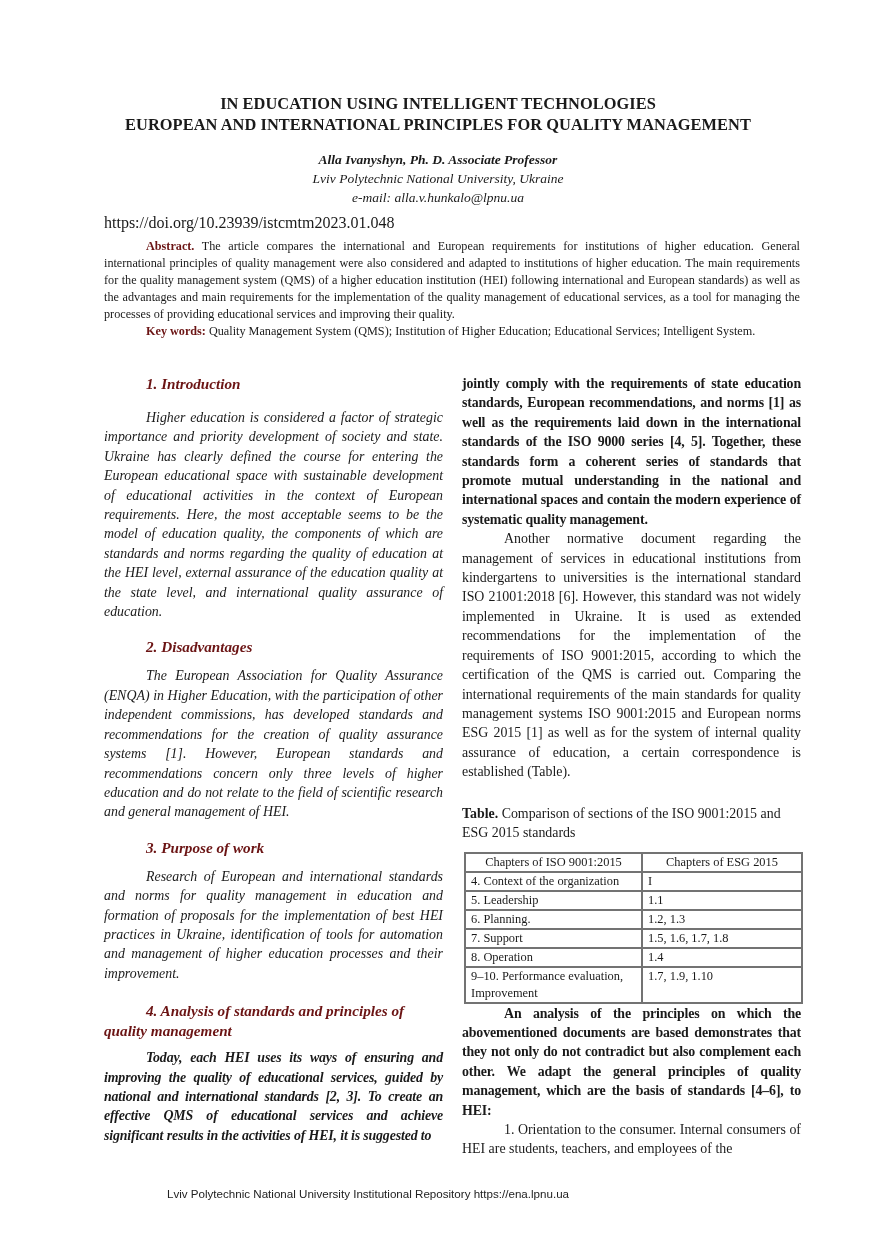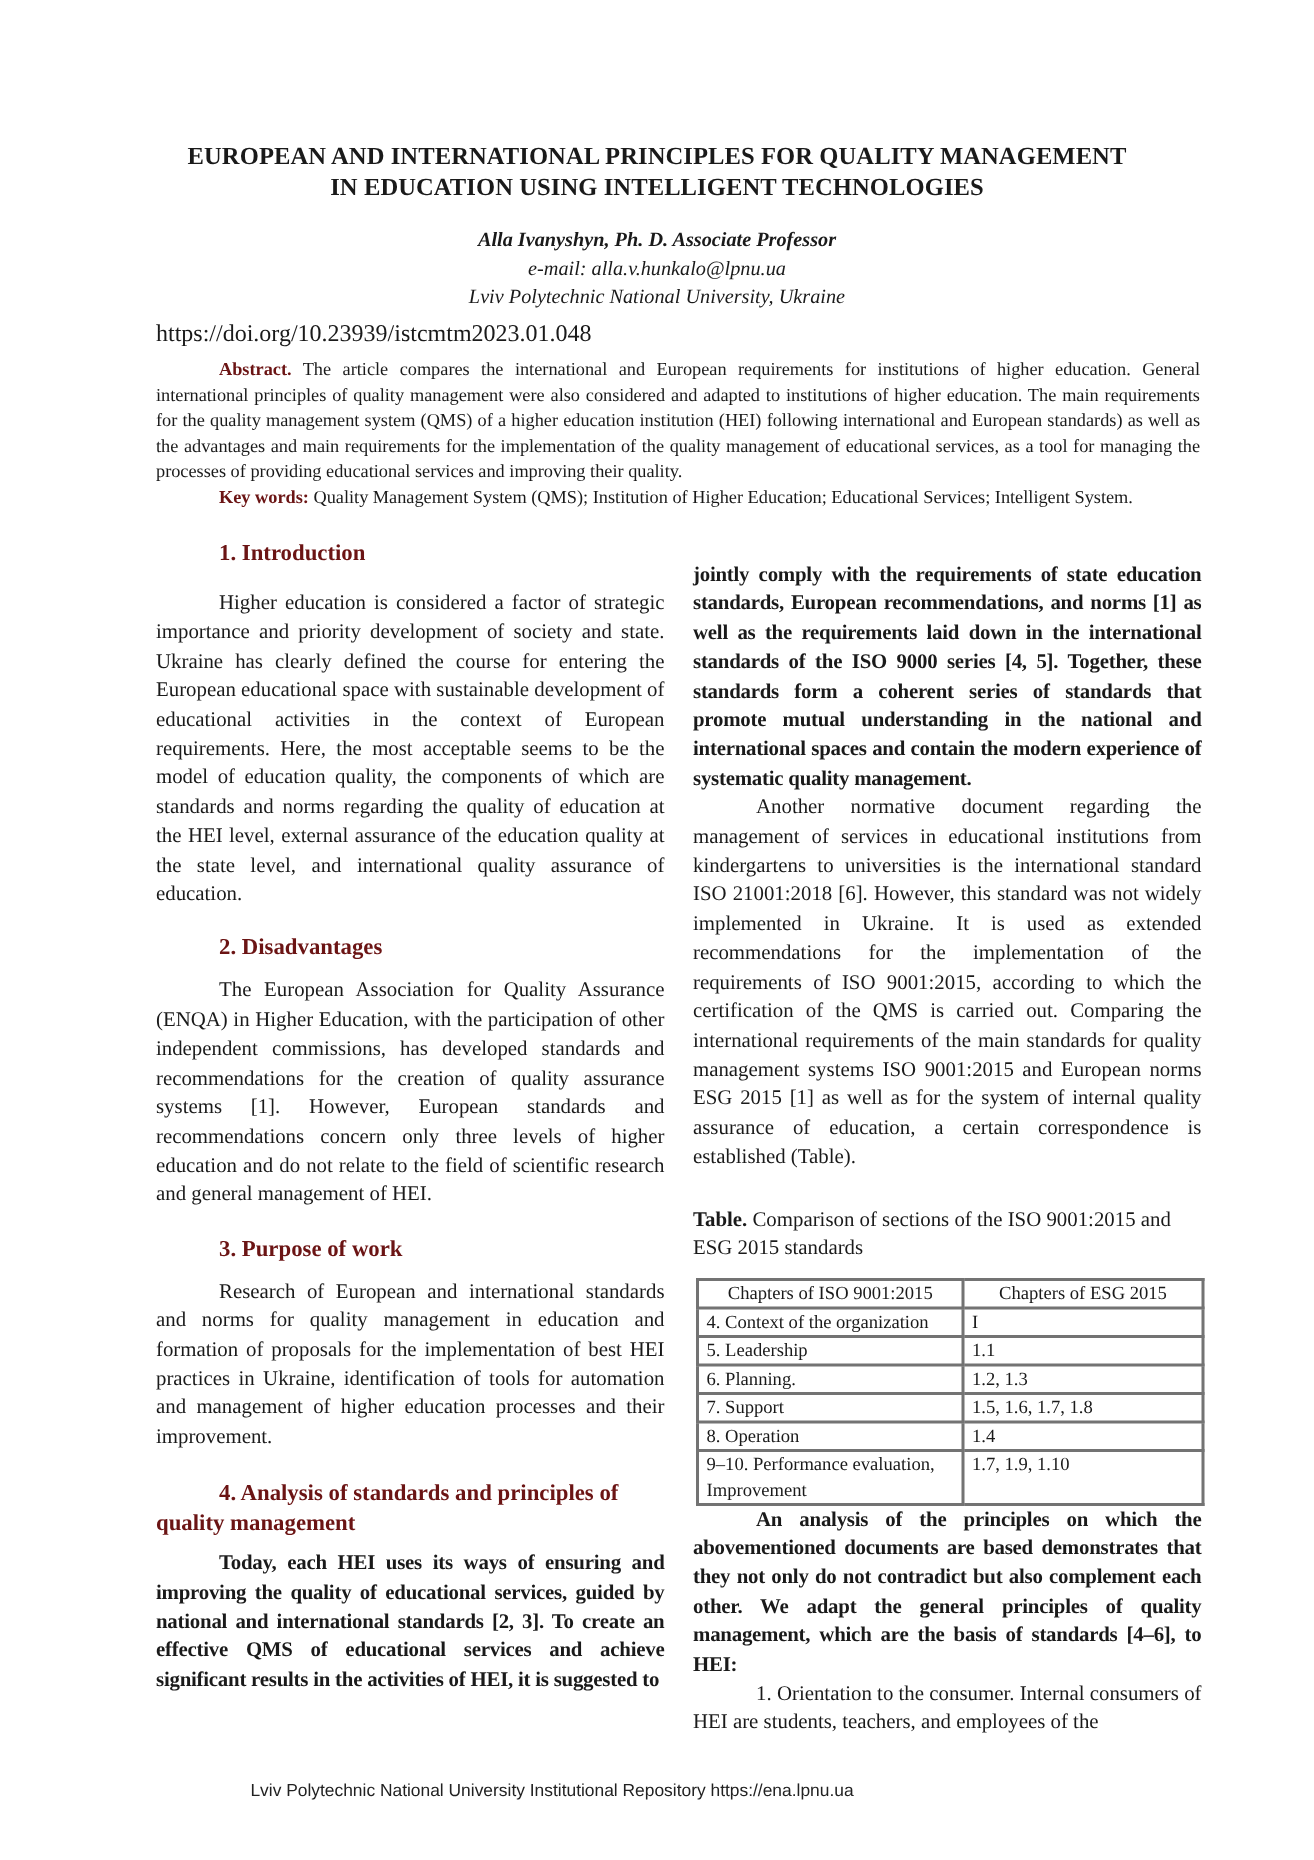--- a/index.html
+++ b/index.html
@@ -9,21 +9,21 @@
            font-weight:bold; font-size:16.4px; line-height:21px; letter-spacing:0.05px; }
   .author { position:absolute; top:150px; left:0; width:876px; text-align:center;
             font-style:italic; font-size:13.5px; line-height:19px; }
   .author .name { font-weight:bold; }
   .doi { position:absolute; top:214px; left:104px; font-size:16px; }
   .abstract { position:absolute; top:238px; left:104px; width:696px; font-size:12.2px;
               line-height:17px; text-align:justify; }
   .abstract p { margin:0; text-indent:42px; }
   .lbl { color:#6b1414; font-weight:bold; }
   .col { position:absolute; width:339px; font-size:13.9px; line-height:19.4px; }
-  .col-left { left:104px; top:359px; }
+  .col-left { left:104px; top:374px;font-style:italic; }
   .col-right { left:462px; top:374px; }
   .col p { margin:0; text-align:justify; text-indent:42px; }
   .col p.noindent { text-indent:0; }
   .col p.bold { font-weight:bold; letter-spacing:-0.15px; }
   h2 { color:#6b1414; font-size:15.2px; margin:0; font-weight:bold; line-height:20px; }
   .h-intro { margin:0 0 14px 42px; }
   .h-sec { margin:16px 0 9px 42px; }
   .h-sec4 { margin:18px 0 7px 0; text-indent:42px; }
   .caption { margin:22px 0 10px 0; font-size:13.9px; line-height:19px; }
   .caption b { font-weight:bold; }
@@ -33,28 +33,28 @@
   th { text-align:center; }
   td.c1, th.c1 { width:165px; }
   .after-table { margin-top:22px; }
   .footer { position:absolute; top:1187px; left:0; width:736px; text-align:center;
             font-family:"Liberation Sans", "DejaVu Sans", sans-serif; font-size:11.6px; color:#222; }
 </style>
 </head>
 <body>
 
 <div class="title">
+  <div>IN EDUCATION USING INTELLIGENT TECHNOLOGIES</div>
   <div>EUROPEAN AND INTERNATIONAL PRINCIPLES FOR QUALITY MANAGEMENT</div>
-  <div>IN EDUCATION USING INTELLIGENT TECHNOLOGIES</div>
 </div>
 
 <div class="author">
   <div class="name">Alla Ivanyshyn, Ph. D. Associate Professor</div>
+  <div>Lviv Polytechnic National University, Ukraine</div>
   <div>e-mail: alla.v.hunkalo@lpnu.ua</div>
-  <div>Lviv Polytechnic National University, Ukraine</div>
 </div>
 
 <div class="doi">https://doi.org/10.23939/istcmtm2023.01.048</div>
 
 <div class="abstract">
   <p><span class="lbl">Abstract.</span><span> The article compares the international and European requirements for institutions of higher education. General international principles of quality management were also considered and adapted to institutions of higher education. The main requirements for the quality management system (QMS) of a higher education institution (HEI) following international and European standards) as well as the advantages and main requirements for the implementation of the quality management of educational services, as a tool for managing the processes of providing educational services and improving their quality.</span></p>
   <p><span class="lbl">Key words:</span><span>  Quality Management System (QMS); Institution of Higher Education; Educational Services; Intelligent System.</span></p>
 </div>
 
 <div class="col col-left">

